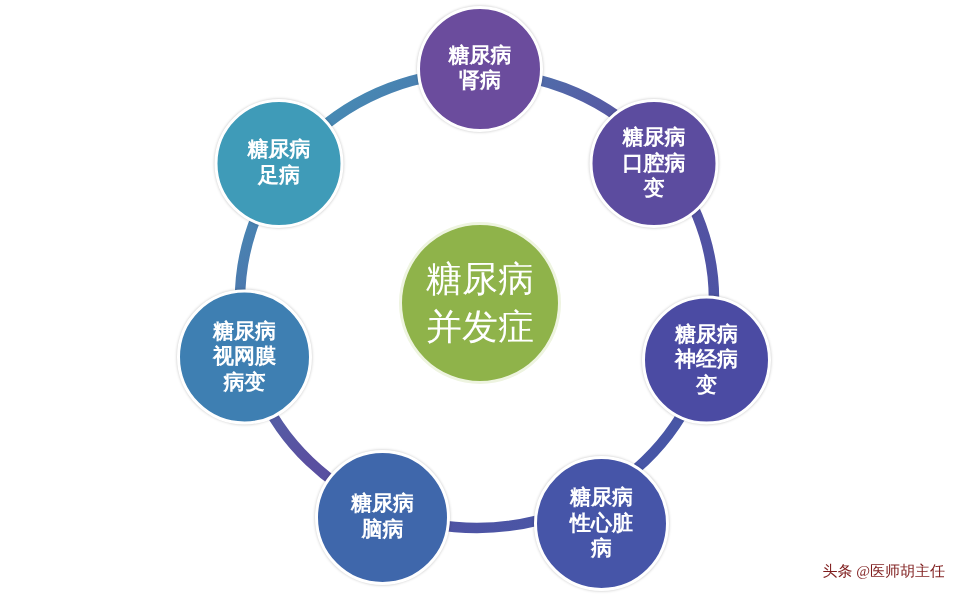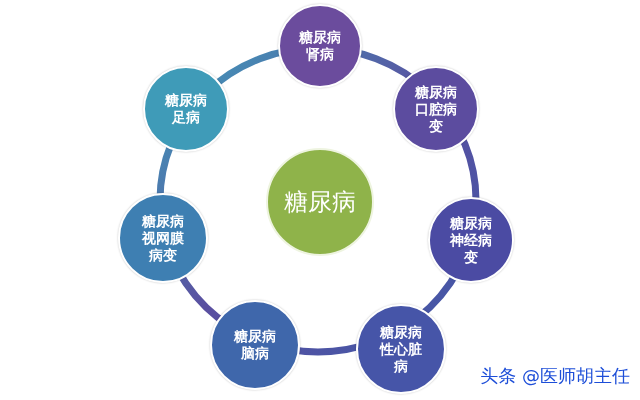--- a/index.html
+++ b/index.html
@@ -7,38 +7,39 @@
          font-family:"DejaVu Sans", sans-serif; }
   .ring { position:absolute; left:0; top:0; }
   .node { position:absolute; border-radius:50%; display:flex; flex-direction:column;
           align-items:center; justify-content:center; color:#ffffff; font-weight:bold;
           font-size:14px; line-height:17px; text-align:center; border:2px solid #ffffff;
           box-shadow:0 0 2px rgba(0,0,0,0.25); box-sizing:border-box; }
   .center { position:absolute; border-radius:50%; display:flex; flex-direction:column;
             align-items:center; justify-content:center; color:#ffffff; font-size:24px;
             line-height:32px; font-family:"DejaVu Serif", serif; box-sizing:border-box;
             border:2px solid #eef4e0; }
-  .watermark { position:absolute; right:10px; bottom:12px; font-size:18px; color:#1d4ed8; }
+  .watermark { position:absolute; right:10px; bottom:12px; font-size:10px; color:#7f1d1d;font-family:Liberation Serif, serif; }
 </style>
 </head>
 <body>
 
 <svg class="ring" width="640" height="400">
   <defs>
     <linearGradient id="rg" x1="0" y1="0" x2="1" y2="1">
       <stop offset="0" stop-color="#3fa0bb"></stop>
       <stop offset="0.5" stop-color="#5a4fa0"></stop>
       <stop offset="1" stop-color="#4059a8"></stop>
     </linearGradient>
   </defs>
   <ellipse cx="318" cy="200" rx="158" ry="152" fill="none" stroke="url(#rg)" stroke-width="7"></ellipse>
 </svg>
 
 <div class="center" style="left:266px; top:148px; width:108px; height:108px; background:#8fb34a;">
   <span>糖尿病</span>
+  <span>并发症</span>
 </div>
 
 <div class="node" style="left:278px; top:4px; width:84px; height:84px; background:#6b4c9d;">
   <span>糖尿病</span>
   <span>肾病</span>
 </div>
 
 <div class="node" style="left:393px; top:66px; width:86px; height:86px; background:#5c4c9f;">
   <span>糖尿病</span>
   <span>口腔病</span>

